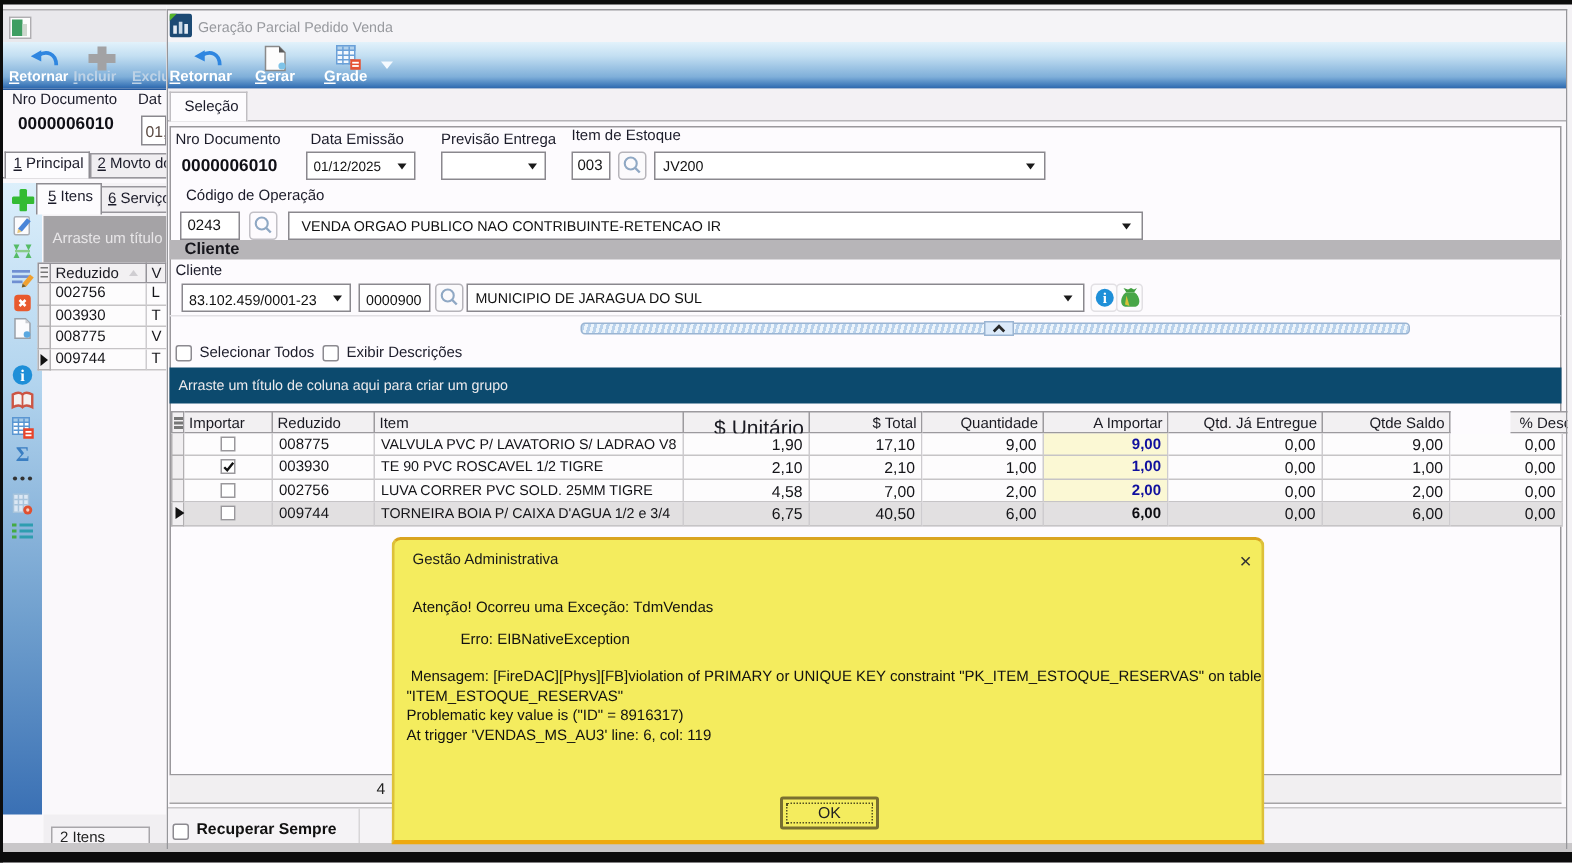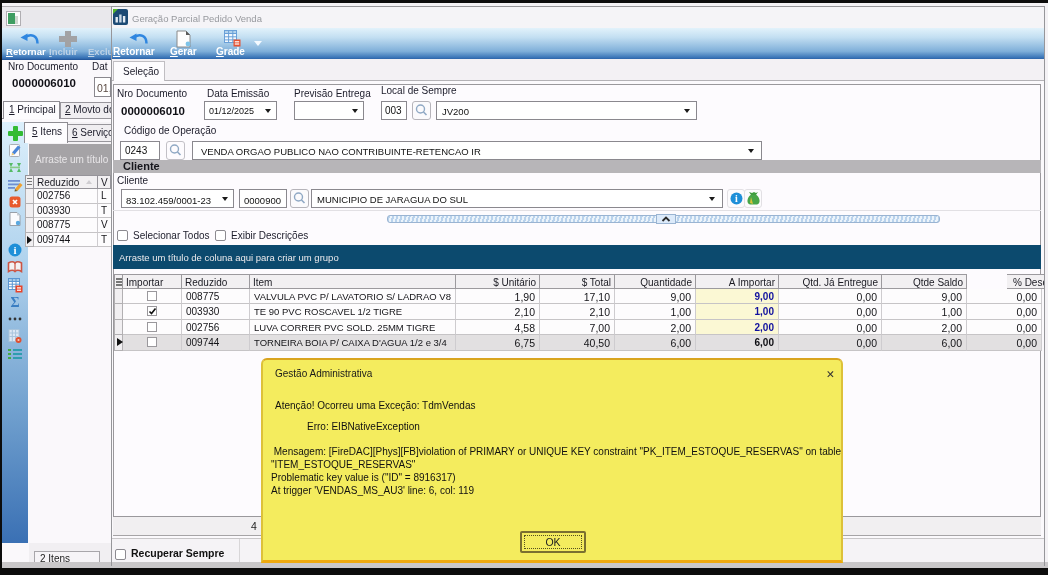--- a/index.html
+++ b/index.html
@@ -244,21 +244,21 @@
   <div class="ab" style="left:2px;top:57px;width:52px;height:20px;background:#fdfcfe;border:1px solid #c0bec2;border-bottom:none;box-sizing:border-box;">
     <div class="lbl" style="left:9px;top:4px;">Seleção</div>
   </div>
 
   <div class="ab" style="left:2px;top:80px;width:928px;height:433px;background:#fdfbfe;border:1px solid #9a989c;box-sizing:border-box;"></div>
   <div id="fields">
 
     <div class="lbl" style="left:6px;top:84px;">Nro Documento</div>
     <div class="lbl" style="left:96px;top:84px;">Data Emissão</div>
     <div class="lbl" style="left:183px;top:84px;">Previsão Entrega</div>
-    <div class="lbl" style="left:270px;top:81px;">Local de Sempre</div>
+    <div class="lbl" style="left:270px;top:81px;">Item de Estoque</div>
 
     <div class="ab" style="left:10px;top:101px;font-size:11.5px;font-weight:bold;color:#101016;">0000006010</div>
     <div class="inp" style="left:93px;top:97px;width:73px;height:19px;">
       <span style="position:absolute;left:4px;top:4px;font-size:9px;">01/12/2025</span>
       <span class="arr" style="right:5px;top:7px;"></span>
         </div>
     <div class="inp" style="left:183px;top:97px;width:70px;height:19px;">
       <span class="arr" style="right:5px;top:7px;"></span>
         </div>
     <div class="inp" style="left:270px;top:97px;width:26px;height:19px;">
@@ -348,21 +348,21 @@
 <div class="ab" style="left:12px;top:270px;width:59px;height:15px;background:#f2f0f2;border:1px solid #9c9a9e;border-left:none;box-sizing:border-box;">
           <div class="ab" style="left:3px;top:2px;font-size:10px;color:#1a1a22;white-space:nowrap;">Importar</div>
         </div>
 <div class="ab" style="left:71px;top:270px;width:68px;height:15px;background:#f2f0f2;border:1px solid #9c9a9e;border-left:none;box-sizing:border-box;">
           <div class="ab" style="left:3px;top:2px;font-size:10px;color:#1a1a22;white-space:nowrap;">Reduzido</div>
         </div>
 <div class="ab" style="left:139px;top:270px;width:206px;height:15px;background:#f2f0f2;border:1px solid #9c9a9e;border-left:none;box-sizing:border-box;">
           <div class="ab" style="left:3px;top:2px;font-size:10px;color:#1a1a22;white-space:nowrap;">Item</div>
         </div>
 <div class="ab" style="left:345px;top:270px;width:84px;height:15px;background:#f2f0f2;border:1px solid #9c9a9e;border-left:none;box-sizing:border-box;">
-          <div class="ab" style="right:3px;top:2px;font-size:10px;color:#1a1a22;white-space:nowrap;">$ Unitário</div>
+          <div class="ab" style="right:3px;top:2px;font-size:14px;color:#1a1a22;white-space:nowrap;">$ Unitário</div>
         </div>
 <div class="ab" style="left:429px;top:270px;width:75px;height:15px;background:#f2f0f2;border:1px solid #9c9a9e;border-left:none;box-sizing:border-box;">
           <div class="ab" style="right:3px;top:2px;font-size:10px;color:#1a1a22;white-space:nowrap;">$ Total</div>
         </div>
 <div class="ab" style="left:504px;top:270px;width:81px;height:15px;background:#f2f0f2;border:1px solid #9c9a9e;border-left:none;box-sizing:border-box;">
           <div class="ab" style="right:3px;top:2px;font-size:10px;color:#1a1a22;white-space:nowrap;">Quantidade</div>
         </div>
 <div class="ab" style="left:585px;top:270px;width:83px;height:15px;background:#f2f0f2;border:1px solid #9c9a9e;border-left:none;box-sizing:border-box;">
           <div class="ab" style="right:3px;top:2px;font-size:10px;color:#1a1a22;white-space:nowrap;">A Importar</div>
         </div>

